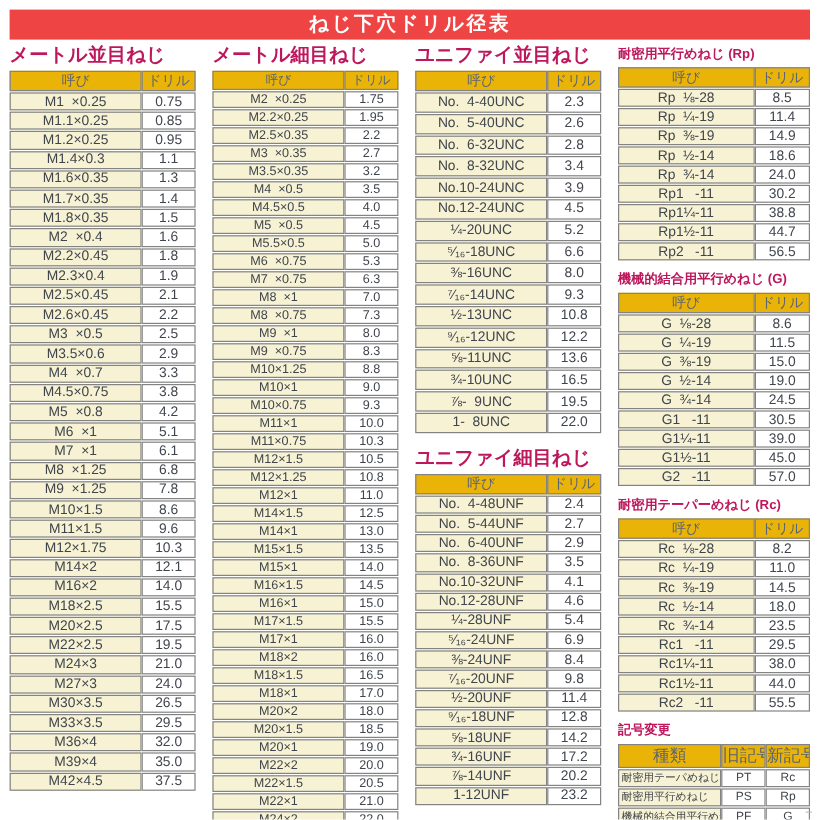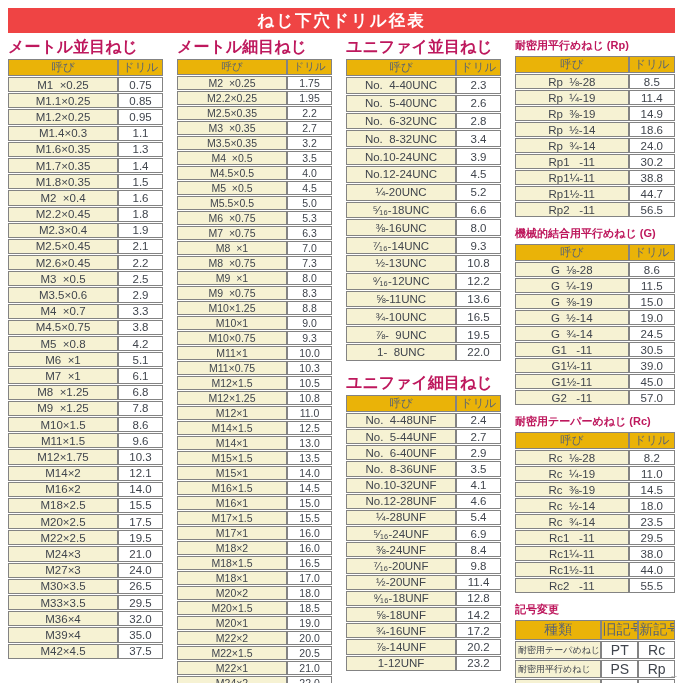--- a/index.html
+++ b/index.html
@@ -34,21 +34,21 @@
   td{color:#40454d;}
   td.name{background:#f6f2d3;}
   td.val{background:#fff;}
   col.c-name{width:71%;} col.c-val{width:29%;}
   .t1 th,.t1 td{height:13.2px;font-size:11.5px;}
   .t2 th,.t2 td{height:10.9px;font-size:10.5px;}
   .t3a th,.t3a td{height:14.8px;font-size:11.5px;}
   .t3b th,.t3b td{height:13.2px;font-size:11.5px;}
   .t4 th,.t4 td{height:13px;font-size:11.5px;}
   .tsym th{height:11px;font-size:14px;}
-  .tsym td{height:11.5px;font-size:14px;}
+  .tsym td{height:11.5px;font-size:10px;}
   .tsym td.name{text-align:left;padding-left:2px;font-size:9px;margin-left:12px;}
   col.s-kind{width:54%;} col.s-old{width:23%;} col.s-new{width:23%;}
   .footer-mark{
     position:absolute;right:6px;bottom:2px;color:#aaa;font-size:9px;
   }
 </style>
 </head>
 <body>
 
 <div class="page">

